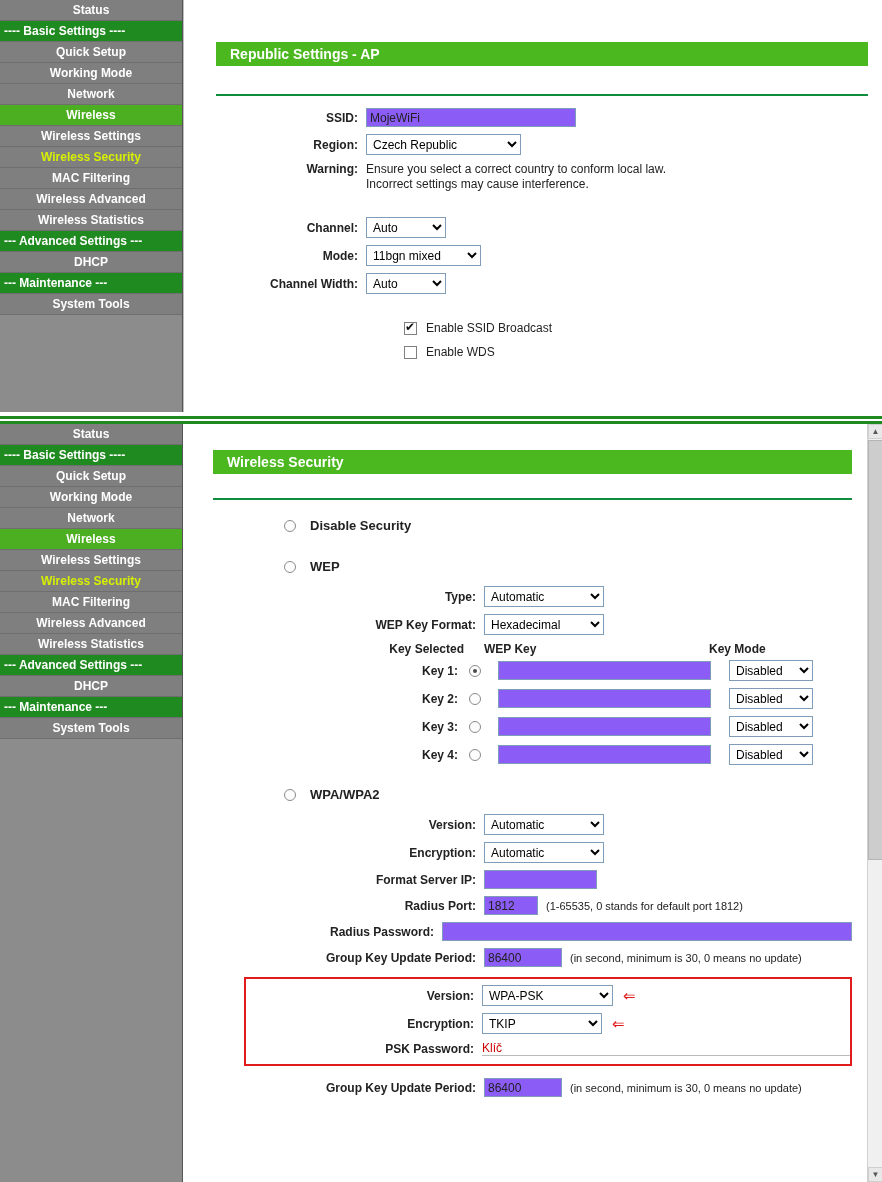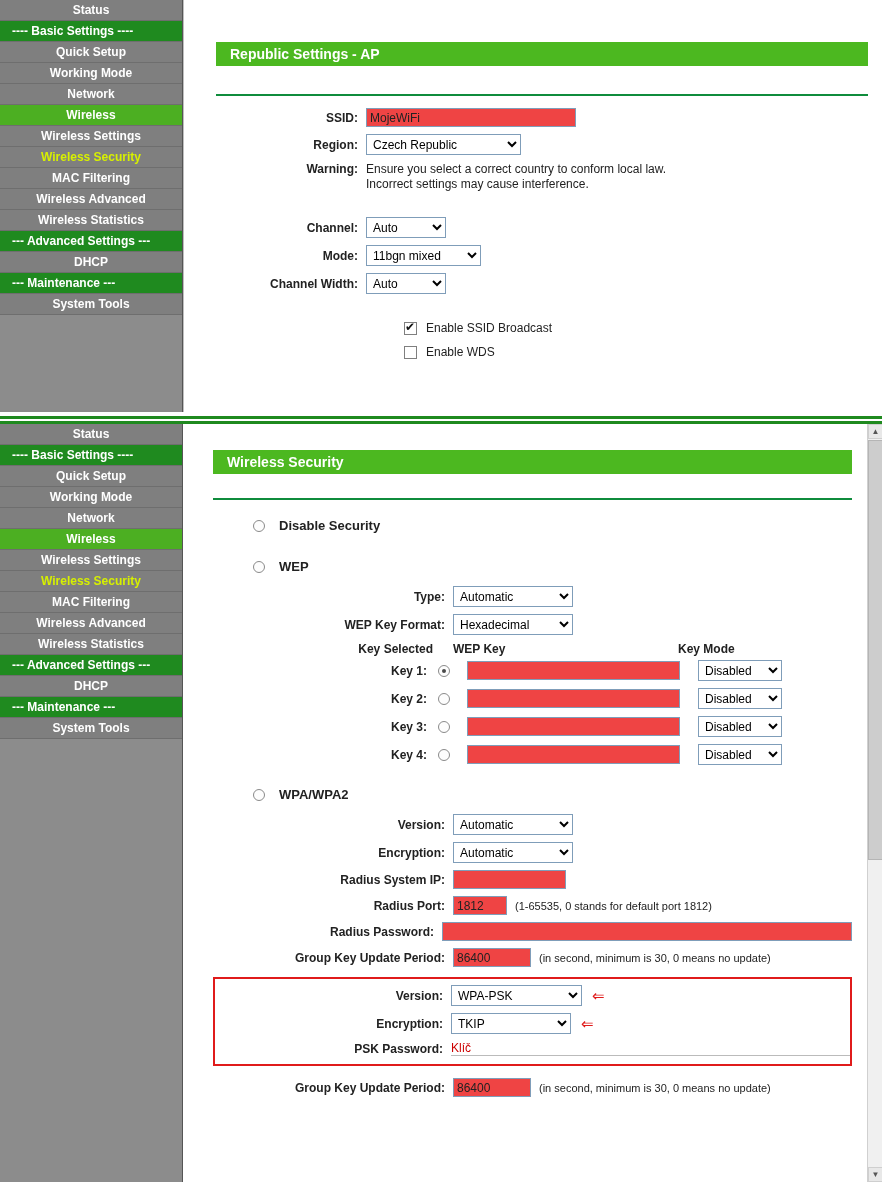--- a/index.html
+++ b/index.html
@@ -33,21 +33,21 @@
     font-size: 12px;
     font-weight: bold;
     color: #ffffff;
     padding-left: 0;
     text-align: center;
     border-bottom: 1px solid #6e6e6e;
     background: #7f7f7f;
     white-space: nowrap;
     overflow: hidden;
   }
-  .menu-item.group  { background: #1f8a1f; color: #ffffff; text-align: left; padding-left: 12px; }
+  .menu-item.group  { background: #1f8a1f; color: #ffffff; text-align: left; padding-left: 4px; }
   .menu-item.active { background: #4caf22; color: #ffffff; }
   .menu-item.sub    { background: #7f7f7f; font-weight: bold; }
   .menu-item.sub-active { background: #7f7f7f; color: #d7f000; }
   .menu-item.sub-plain  { background: #7f7f7f; color: #ffffff; }
   .menu-filler { background: #8c8c8c; }
 
   
   .content {
     flex: 1 1 auto;
     background: #ffffff;
@@ -78,21 +78,21 @@
     padding-right: 8px;
   }
   .row-field { display: flex; align-items: center; }
 
   input[type=text].tf {
     height: 19px;
     border: 1px solid #7f9db9;
     font-family: "Liberation Sans", sans-serif;
     font-size: 12px;
     padding: 1px 3px;
-    background: #ef4444;
+    background: #8b5cf6;
     color: #222;
   }
   .tf.redtext { color: #cc0000; }
 
   select.sel {
     height: 21px;
     border: 1px solid #7f9db9;
     font-family: "Liberation Sans", sans-serif;
     font-size: 12px;
     background: #fff;
@@ -322,21 +322,21 @@
       <div class="content">
 
         <div style="height:26px;"></div>
         <div style="padding:0 30px 0 30px;">
           <div class="title-bar">Wireless Security</div>
         </div>
         <div style="padding:0 30px 0 30px;">
           <div class="rule" style="margin-top:24px;"></div>
         </div>
 
-        <div style="padding:18px 30px 0 30px;">
+        <div style="padding:18px 30px 0 30px;margin-left:31px;">
 
           <div class="sec-head" style="padding-left:40px; margin-bottom:26px;">
             <span class="radio"></span>
             <span class="sec-title">Disable Security</span>
           </div>
 
           <div class="sec-head" style="padding-left:40px; margin-bottom:12px;">
             <span class="radio"></span>
             <span class="sec-title">WEP</span>
           </div>
@@ -433,21 +433,21 @@
           <div class="row">
             <div class="row-label" style="width:240px;">Encryption:</div>
             <div class="row-field">
               <select class="sel" style="width:120px;">
                 <option>Automatic</option>
               </select>
             </div>
           </div>
 
           <div class="row">
-            <div class="row-label" style="width:240px;">Radius System IP:</div>
+            <div class="row-label" style="width:240px;">Format Server IP:</div>
             <div class="row-field">
               <input class="tf" type="text" style="width: 113px;" value="">
             </div>
           </div>
 
           <div class="row">
             <div class="row-label" style="width:240px;">Radius Port:</div>
             <div class="row-field">
               <input class="tf" type="text" style="width: 54px;" value="1812">
               <span class="note-dark" style="margin-left:8px;">(1-65535, 0 stands for default port 1812)</span>

